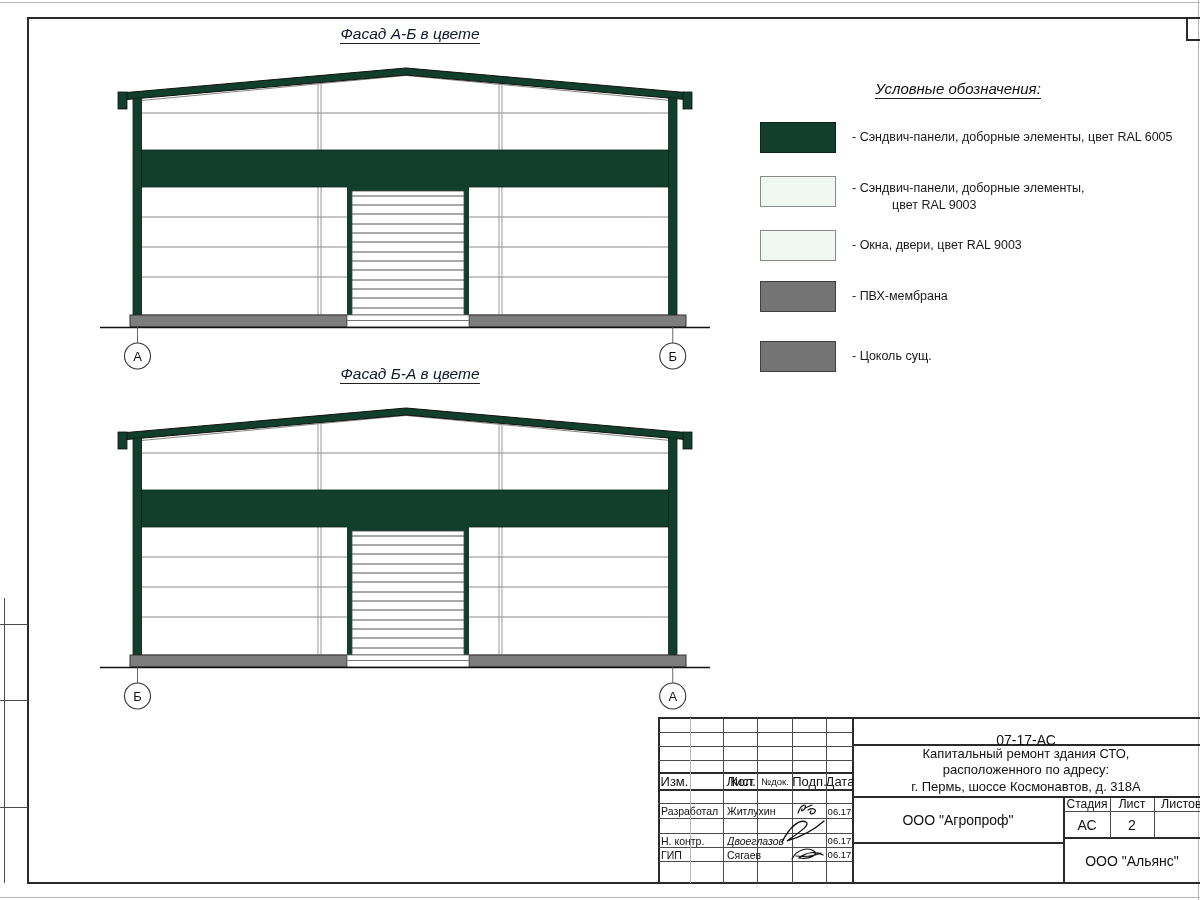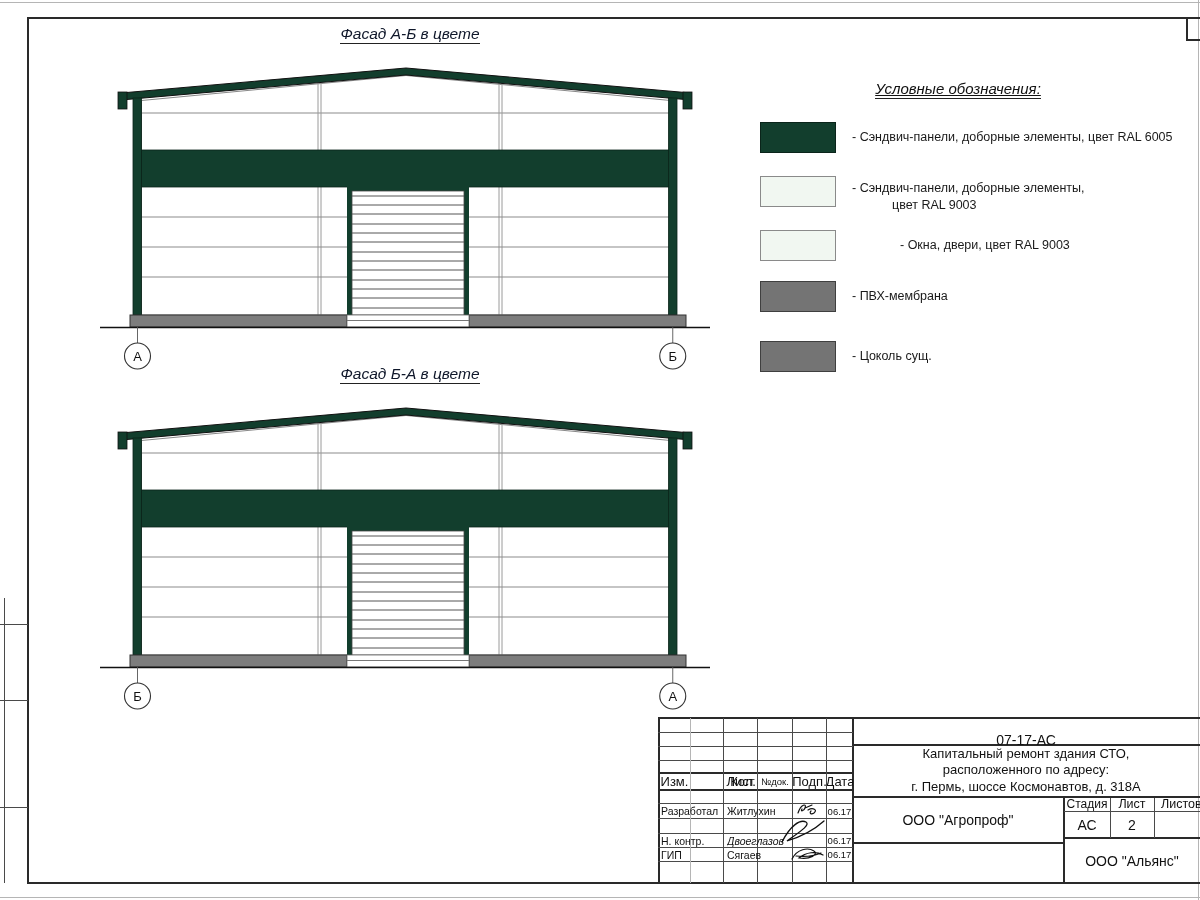--- a/index.html
+++ b/index.html
@@ -133,33 +133,33 @@
     <line x1="252" y1="265.5" x2="374" y2="265.5" stroke="#777" stroke-width="1"></line>
     <line x1="5" y1="272.5" x2="615" y2="272.5" stroke="#111" stroke-width="1.6"></line>
     <line x1="42.5" y1="272" x2="42.5" y2="288" stroke="#555" stroke-width="0.9"></line>
     <line x1="577.75" y1="272" x2="577.75" y2="288" stroke="#555" stroke-width="0.9"></line>
     <circle cx="42.5" cy="301" r="13" fill="#fff" stroke="#333" stroke-width="1.1"></circle>
     <circle cx="577.75" cy="301" r="13" fill="#fff" stroke="#333" stroke-width="1.1"></circle>
     <text x="42.5" y="305.5" text-anchor="middle" font-size="13" fill="#111">Б</text>
     <text x="577.75" y="305.5" text-anchor="middle" font-size="13" fill="#111">А</text>
   </svg>
 
-  <div class="txt ctr it" style="left:846px;top:80px;width:224px;font-size:15px;text-decoration:underline;">
+  <div class="txt ctr it" style="left:846px;top:80px;width:224px;font-size:15px;">
     <span class="und">Условные обозначения:</span>
   </div>
 
   <div class="swatch sw-green" style="left:760px;top:122px;"></div>
   <div class="txt legend-label" style="left:852px;top:130px;">- Сэндвич-панели, доборные элементы,  цвет RAL 6005</div>
 
   <div class="swatch sw-light" style="left:760px;top:176px;"></div>
   <div class="txt legend-label" style="left:852px;top:181px;">- Сэндвич-панели, доборные элементы,</div>
   <div class="txt legend-label" style="left:861px;top:198px;padding-left:31px;">цвет RAL 9003</div>
 
   <div class="swatch sw-light" style="left:760px;top:230px;"></div>
-  <div class="txt legend-label" style="left:900px;top:238px;">- Окна, двери, цвет RAL 9003</div>
+  <div class="txt legend-label" style="left:852px;top:238px;">- Окна, двери, цвет RAL 9003</div>
 
   <div class="swatch sw-gray" style="left:760px;top:281px;"></div>
   <div class="txt legend-label" style="left:852px;top:289px;">- ПВХ-мембрана</div>
 
   <div class="swatch sw-gray" style="left:760px;top:341px;"></div>
   <div class="txt legend-label" style="left:852px;top:349px;">- Цоколь сущ.</div>
 
   <div class="hl" style="left:658px;top:717px;width:542px;height:2px;"></div>
   <div class="vl" style="left:658px;top:717px;width:2px;height:166px;"></div>
   <div class="vl" style="left:852px;top:717px;width:2px;height:166px;"></div>

